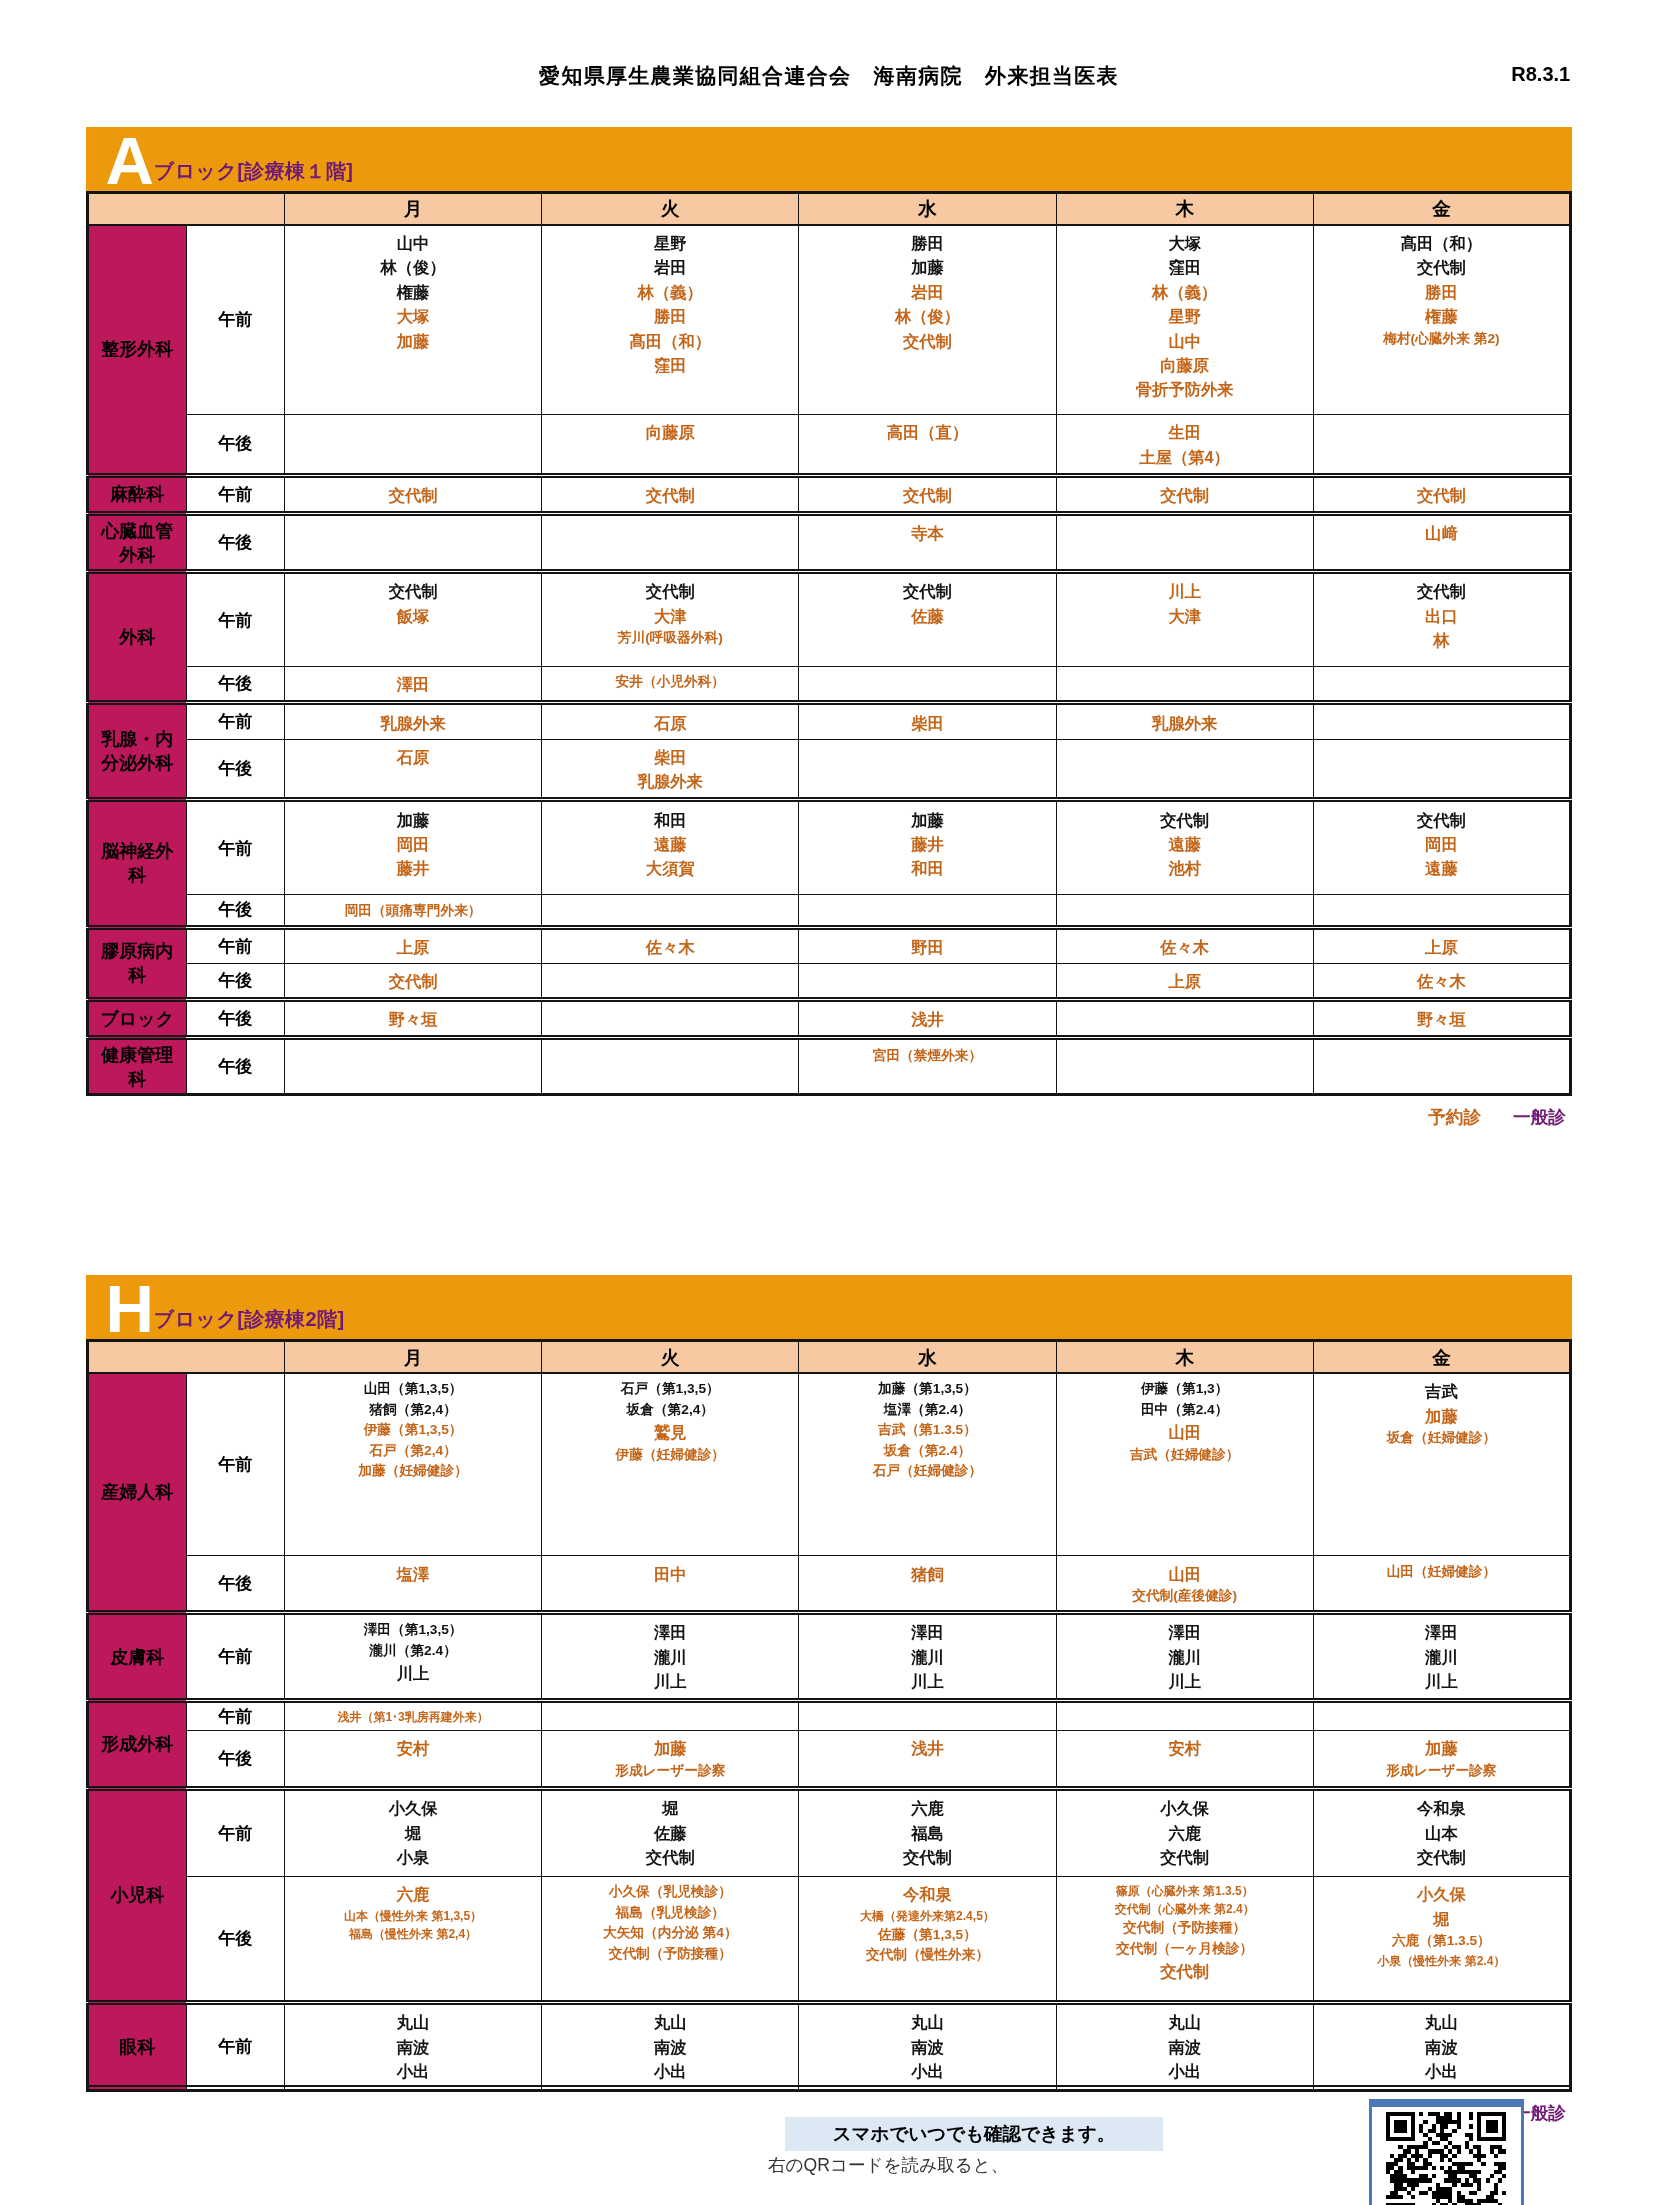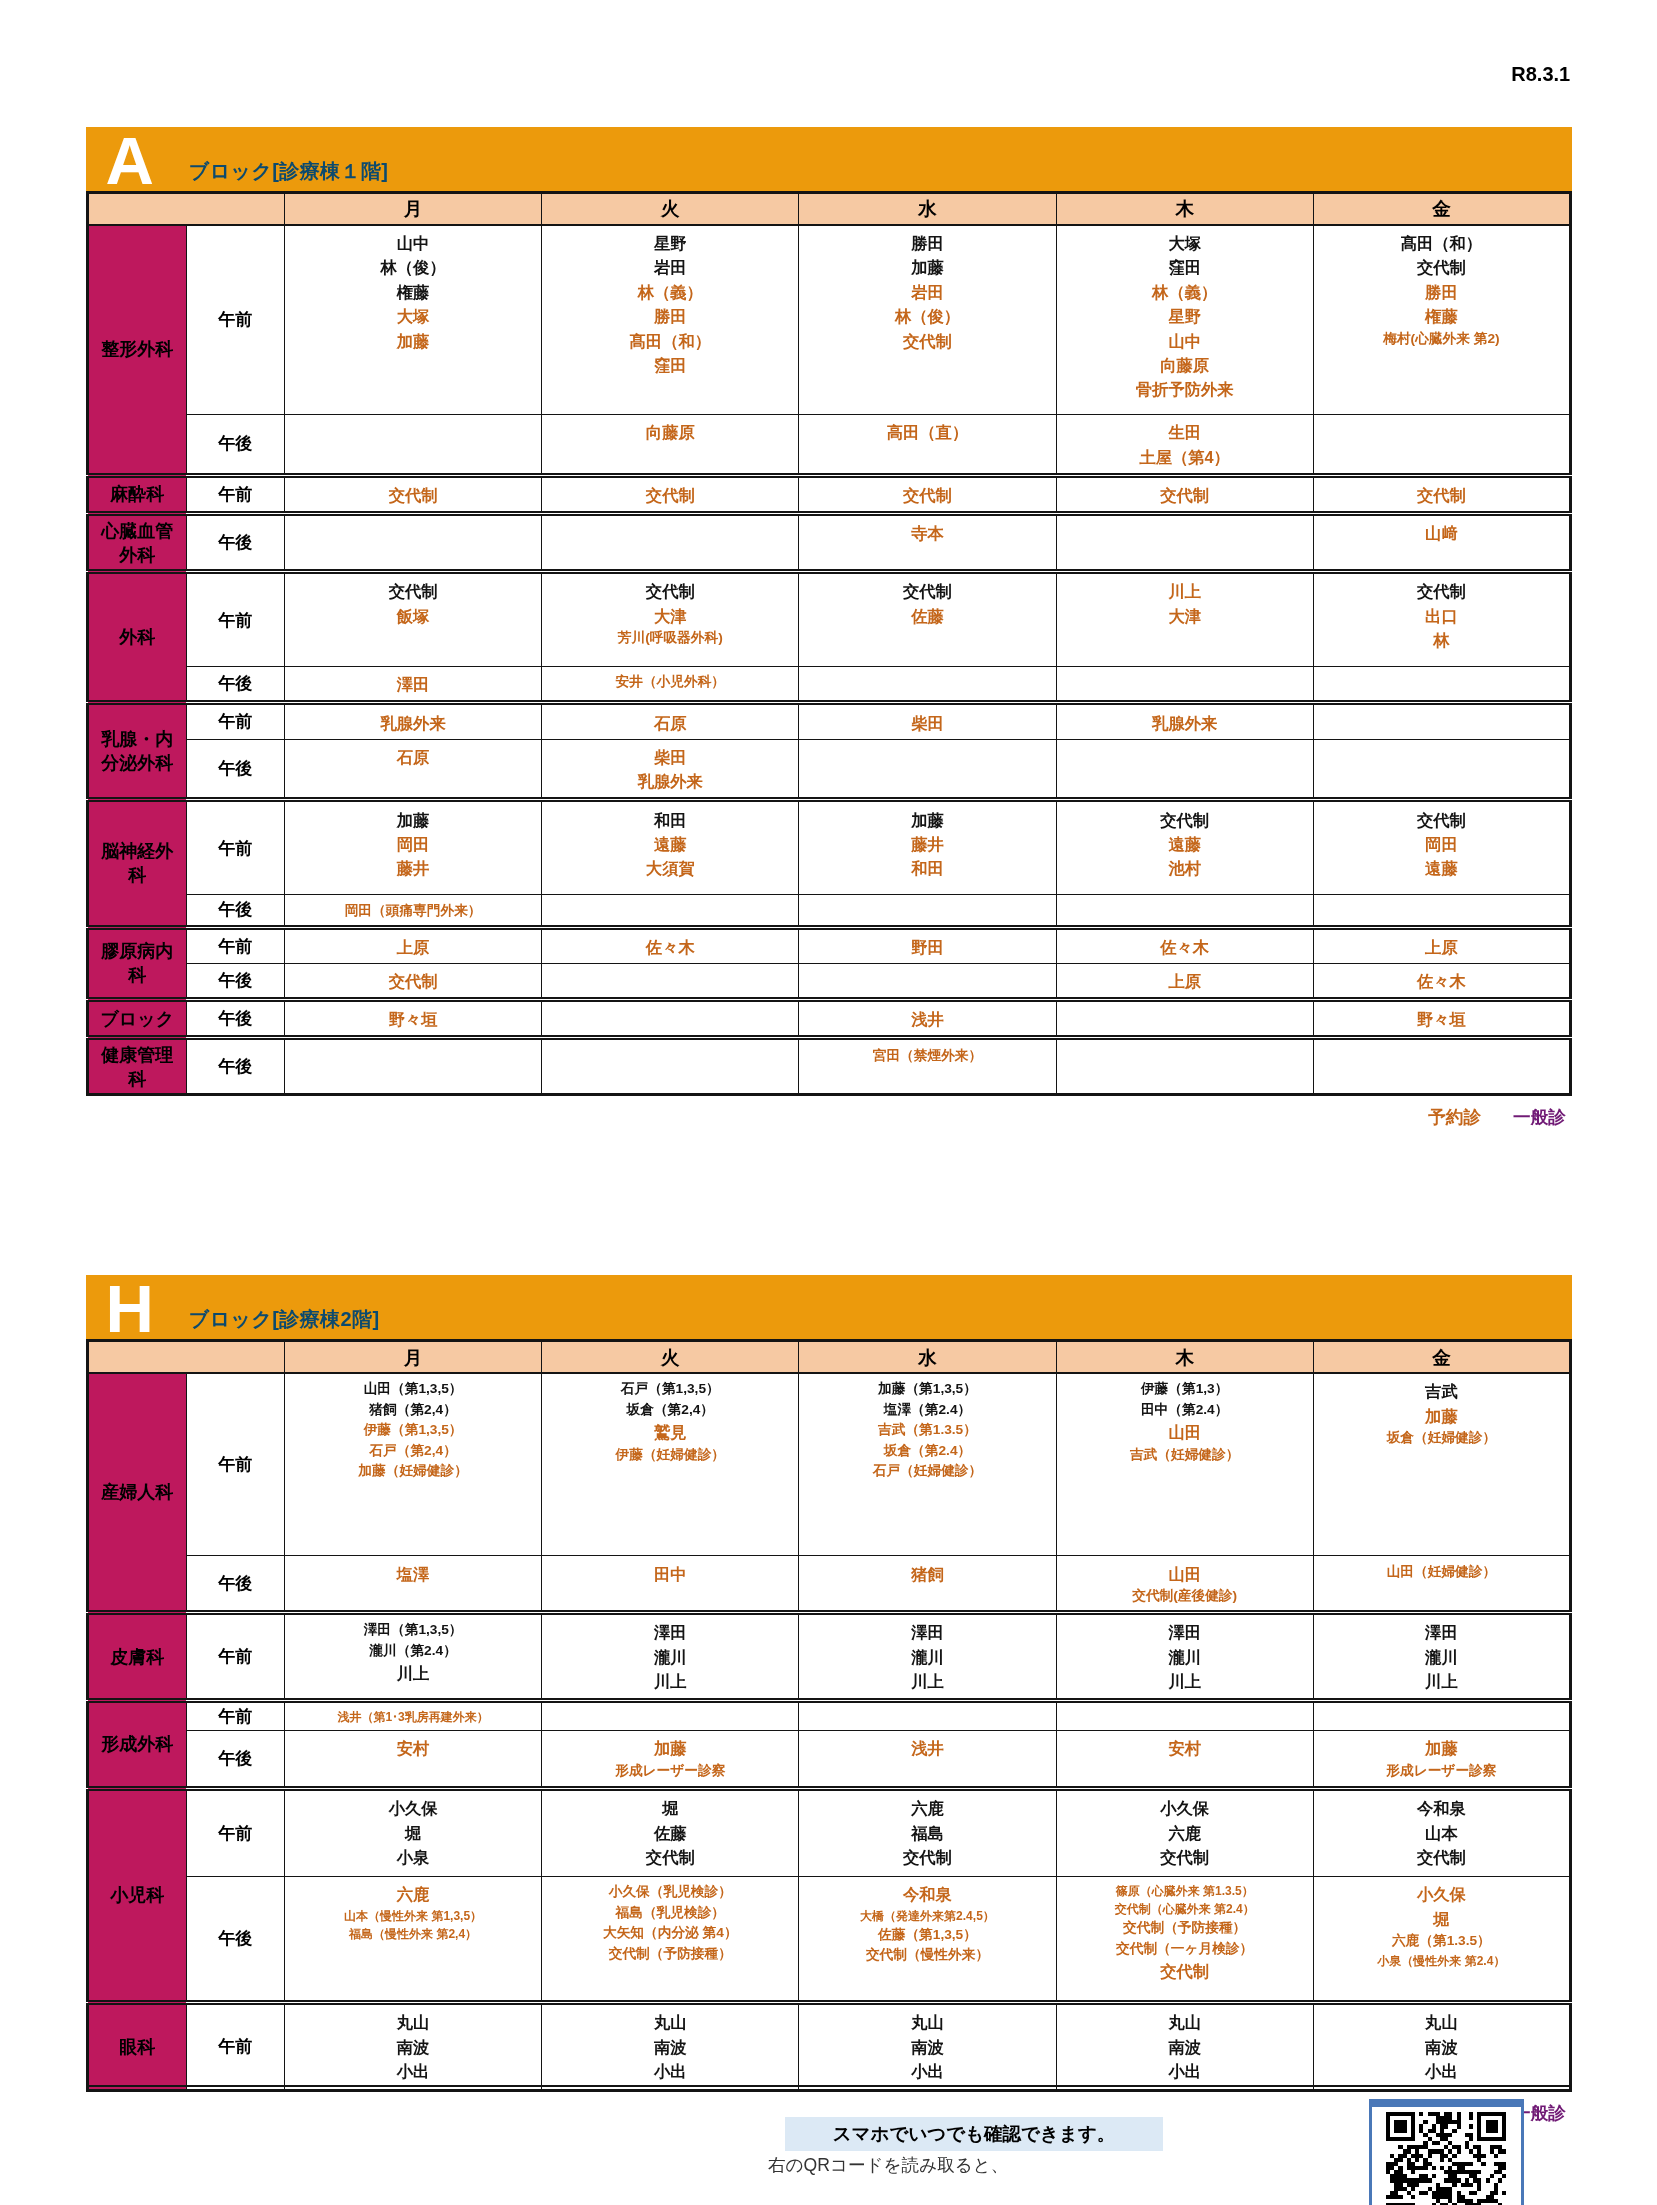--- a/index.html
+++ b/index.html
@@ -9,21 +9,21 @@
   
   .page-header{position:relative;margin:62px 86px 16px 86px;height:49px;}
   .page-title{position:absolute;left:0;right:0;top:0;text-align:center;font-size:21px;font-weight:700;color:#000;letter-spacing:1.3px;}
   .page-date{position:absolute;right:1.8px;top:0.9px;font-size:20px;font-weight:700;color:#000;}
 
   
   .block{margin:0 86px;}
   .block-h{margin-top:146px;}
   .block-header{background:#EC9A0C;height:64px;display:flex;align-items:flex-end;padding:0 0 4.4px 19.4px;box-sizing:border-box;}
   .block-letter{color:#fff;font-size:67px;line-height:0.76;font-weight:700;}
-  .block-label{color:#0c4a6e;font-size:20px;font-weight:700;padding-bottom:1.8px;letter-spacing:0.4px;margin-left:35px;}
+  .block-label{color:#701a75;font-size:20px;font-weight:700;padding-bottom:1.8px;letter-spacing:0.4px;}
 
   table.sched{width:100%;border-collapse:collapse;table-layout:fixed;border:3.5px solid #141414;}
   table.sched th,table.sched td{border:1.3px solid #141414;box-sizing:border-box;}
   table.sched thead th{background:#F6C9A3;font-size:18.5px;font-weight:700;height:32px;border-bottom:2.6px solid #141414;color:#000;text-align:center;}
   td.dept{background:#be185d;font-size:18px;font-weight:700;text-align:center;vertical-align:middle;padding:2.6px 4.4px;color:#000;}
   td.sess{font-size:17px;font-weight:700;text-align:center;vertical-align:middle;border-right:2.2px solid #141414;background:#fff;color:#000;}
   td.cell{vertical-align:top;text-align:center;padding:5.3px 2.6px 3.5px 2.6px;background:#fff;}
   .sec-start{border-top:5.3px double #141414 !important;}
   .rtop{border-top:1.8px solid #141414;}
   .line{line-height:1.5;font-weight:700;}
@@ -46,20 +46,21 @@
   .f2{top:131px;}
   .qr-box{position:absolute;left:1369px;top:25.6px;width:155px;height:147px;box-sizing:border-box;background:#fff;border:3.5px solid #4A78B8;border-top-width:8px;border-bottom-width:8px;padding:5.3px;}
   .qr-box svg{width:100%;height:100%;display:block;}
 </style>
 </head>
 <body>
 
 <div class="page">
 
   <header class="page-header">
+    <div class="page-title">愛知県厚生農業協同組合連合会　海南病院　外来担当医表</div>
     <div class="page-date">R8.3.1</div>
   </header>
 
   <section class="block">
     <div class="block-header">
       <span class="block-letter">A</span>
       <span class="block-label">ブロック[診療棟１階]</span>
     </div>
     <table class="sched">
         <thead>

